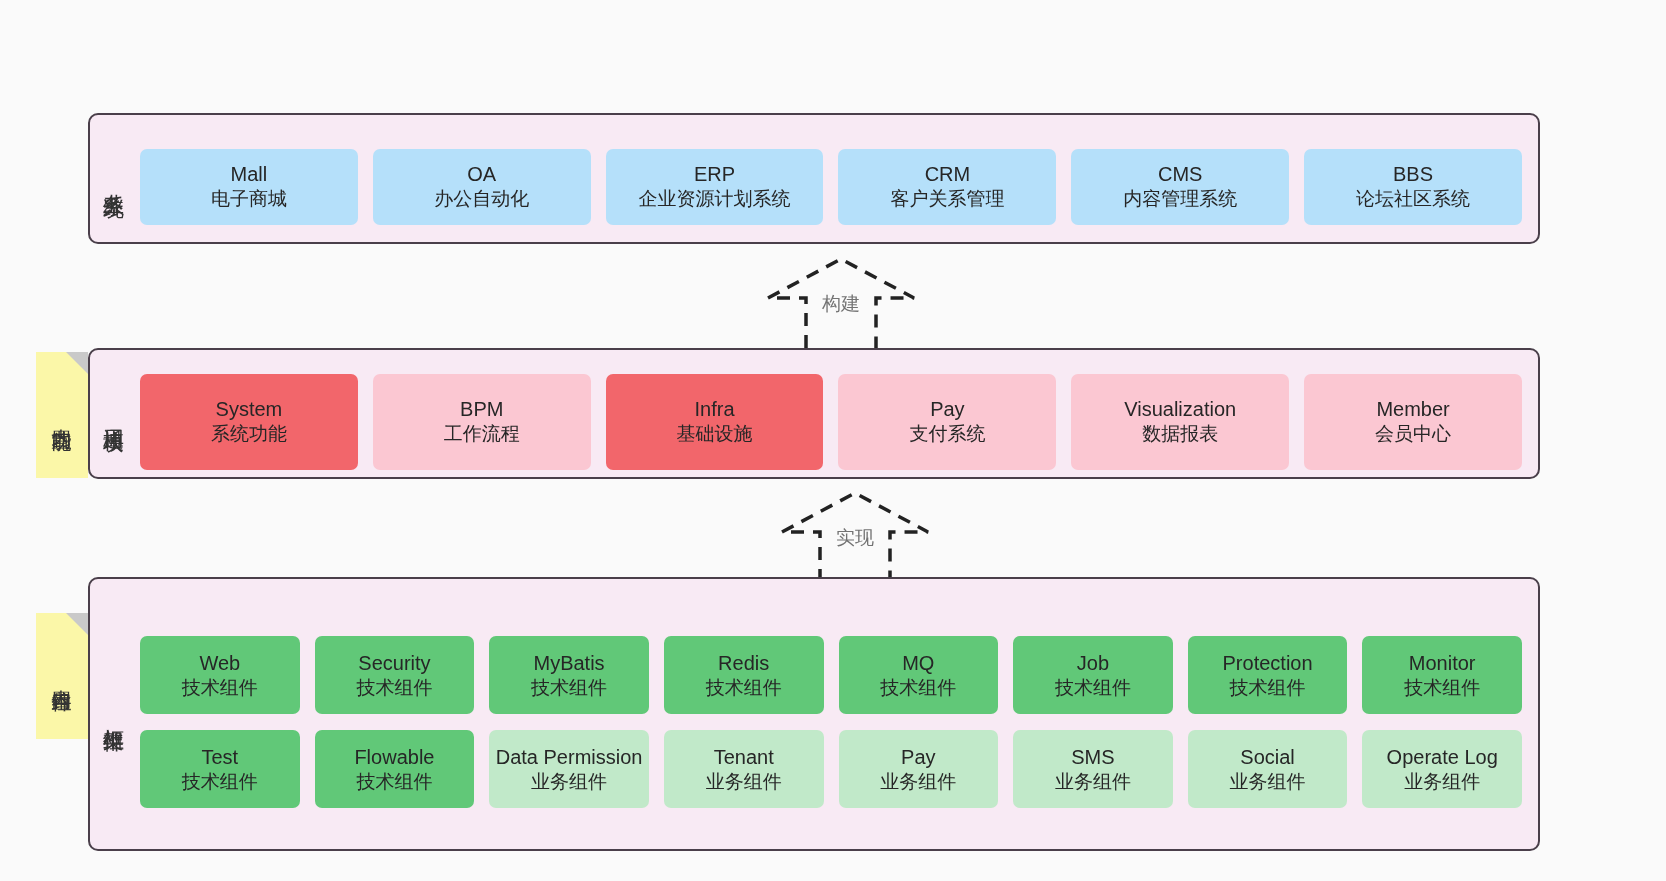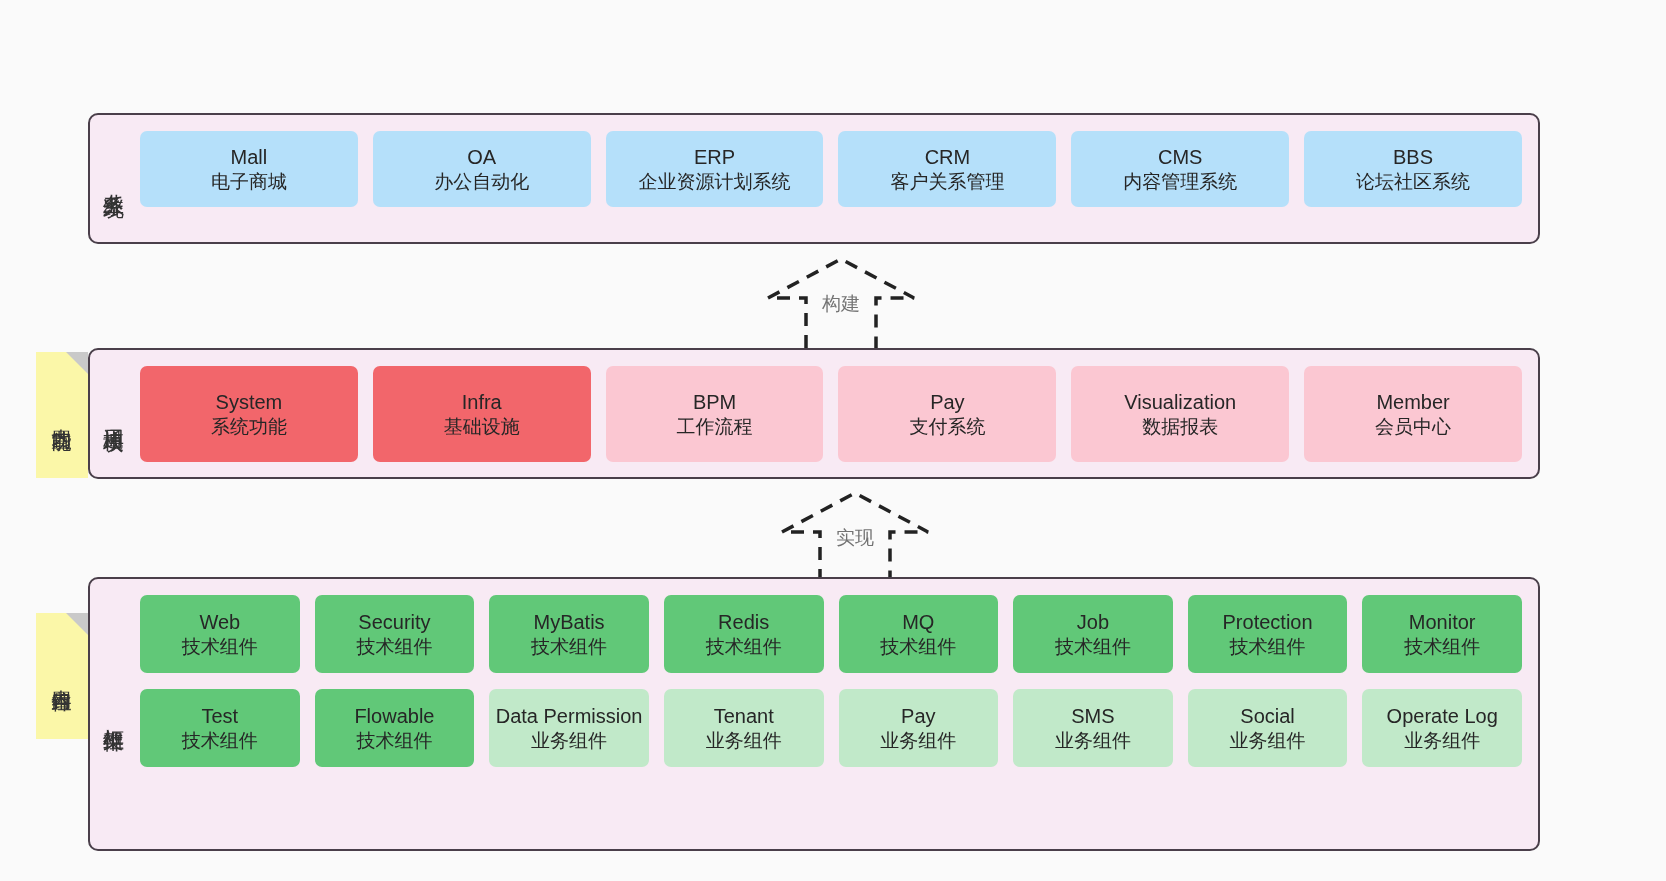--- a/index.html
+++ b/index.html
@@ -37,20 +37,21 @@
     writing-mode: vertical-rl;
     text-orientation: upright;
     line-height: 1.18;
     padding: 4px 0;
     user-select: none;
   }
   .layer-body {
     flex: 1 1 auto;
     display: flex;
     flex-direction: column;
+    justify-content: center;
     gap: 16px;
     padding: 16px 16px 0 4px;
   }
   .card-row {
     display: flex;
     gap: 15px;
     align-items: stretch;
   }
 
   
@@ -184,27 +185,27 @@
   </div>
 
   <div class="layer" id="layer-common">
     <div class="layer-title">通用模块</div>
     <div class="layer-body">
       <div class="card-row">
         <div class="card red">
           <span class="title">System</span>
           <span class="sub">系统功能</span>
         </div>
+        <div class="card pink">
+          <span class="title">BPM</span>
+          <span class="sub">工作流程</span>
+        </div>
         <div class="card red">
           <span class="title">Infra</span>
           <span class="sub">基础设施</span>
-        </div>
-        <div class="card pink">
-          <span class="title">BPM</span>
-          <span class="sub">工作流程</span>
         </div>
         <div class="card pink">
           <span class="title">Pay</span>
           <span class="sub">支付系统</span>
         </div>
         <div class="card pink">
           <span class="title">Visualization</span>
           <span class="sub">数据报表</span>
         </div>
         <div class="card pink">

